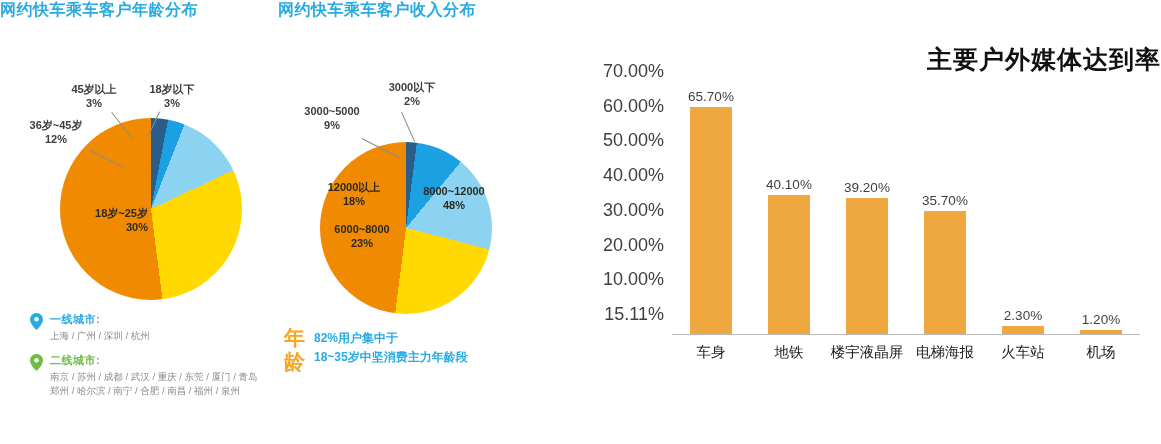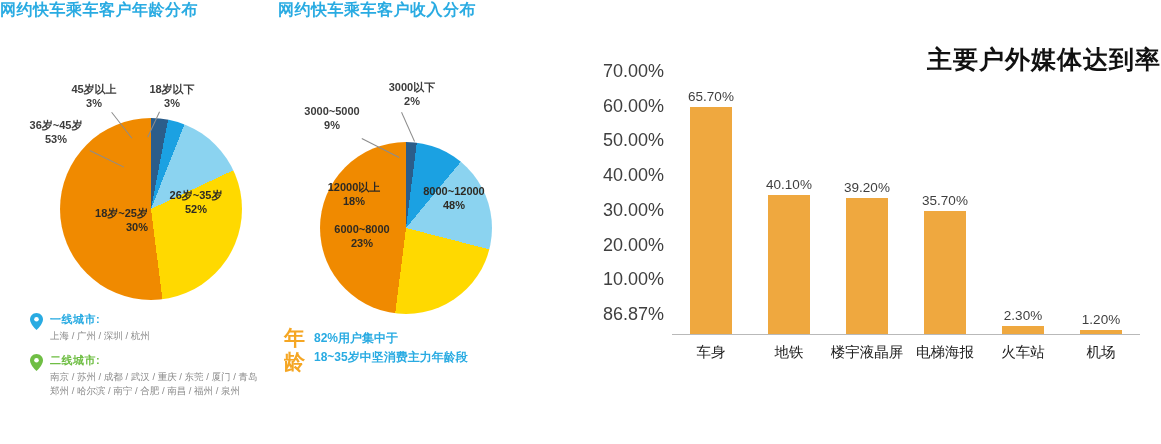--- a/index.html
+++ b/index.html
@@ -195,33 +195,29 @@
     <div class="pie-wrap" style="left:0;top:0;width:278px;height:310px;">
 
       <div class="pie" style="left:60px;top:118px;width:182px;height:182px;
            background: conic-gradient(
              #2B5D8A 0deg 10.8deg,
              #1BA1E2 10.8deg 21.6deg,
              #8BD3F0 21.6deg 64.8deg,
              #FFD900 64.8deg 172.8deg,
              #F08A00 172.8deg 360deg);"></div>
 
-      <div class="pie-label inside center" style="left:154px;top:188px;width:84px;">
-        <span>26岁~35岁</span>
-        <span class="pct">52%</span>
-      </div>
 
       <div class="pie-label inside center" style="left:64px;top:206px;width:84px;text-align:right;">
         <span>18岁~25岁</span>
         <span class="pct">30%</span>
       </div>
 
       <div class="pie-label center" style="left:20px;top:118px;width:72px;">
         <span>36岁~45岁</span>
-        <span class="pct">53%</span>
+        <span class="pct">12%</span>
       </div>
       <div class="leader" style="left:90px;top:150px;width:38px;transform:rotate(26deg);"></div>
 
       <div class="pie-label center" style="left:62px;top:82px;width:64px;">
         <span>45岁以上</span>
         <span class="pct">3%</span>
       </div>
       <div class="leader" style="left:112px;top:112px;width:33px;transform:rotate(52deg);"></div>
 
       <div class="pie-label center" style="left:140px;top:82px;width:64px;">
@@ -312,21 +308,21 @@
     </div>
   </div>
 
   <div class="bar-panel">
 
     <div class="bar-title">主要户外媒体达到率</div>
 
     <div class="plot">
 
       <div id="yticks">
-          <div class="ytick" style="bottom: 0%;">86.87%</div>
+          <div class="ytick" style="bottom: 0%;">15.11%</div>
           <div class="ytick" style="bottom: 14.2857%;">10.00%</div>
           <div class="ytick" style="bottom: 28.5714%;">20.00%</div>
           <div class="ytick" style="bottom: 42.8571%;">30.00%</div>
           <div class="ytick" style="bottom: 57.1429%;">40.00%</div>
           <div class="ytick" style="bottom: 71.4286%;">50.00%</div>
           <div class="ytick" style="bottom: 85.7143%;">60.00%</div>
           <div class="ytick" style="bottom: 100%;">70.00%</div>
         </div>
       <div class="axis-line"></div>
       <div class="bars" id="bars">

